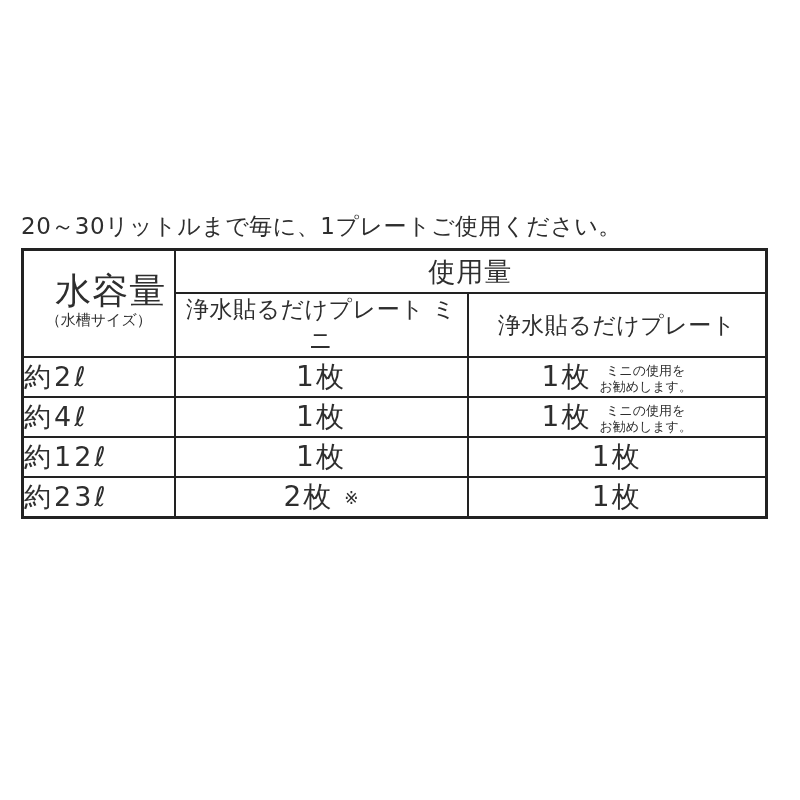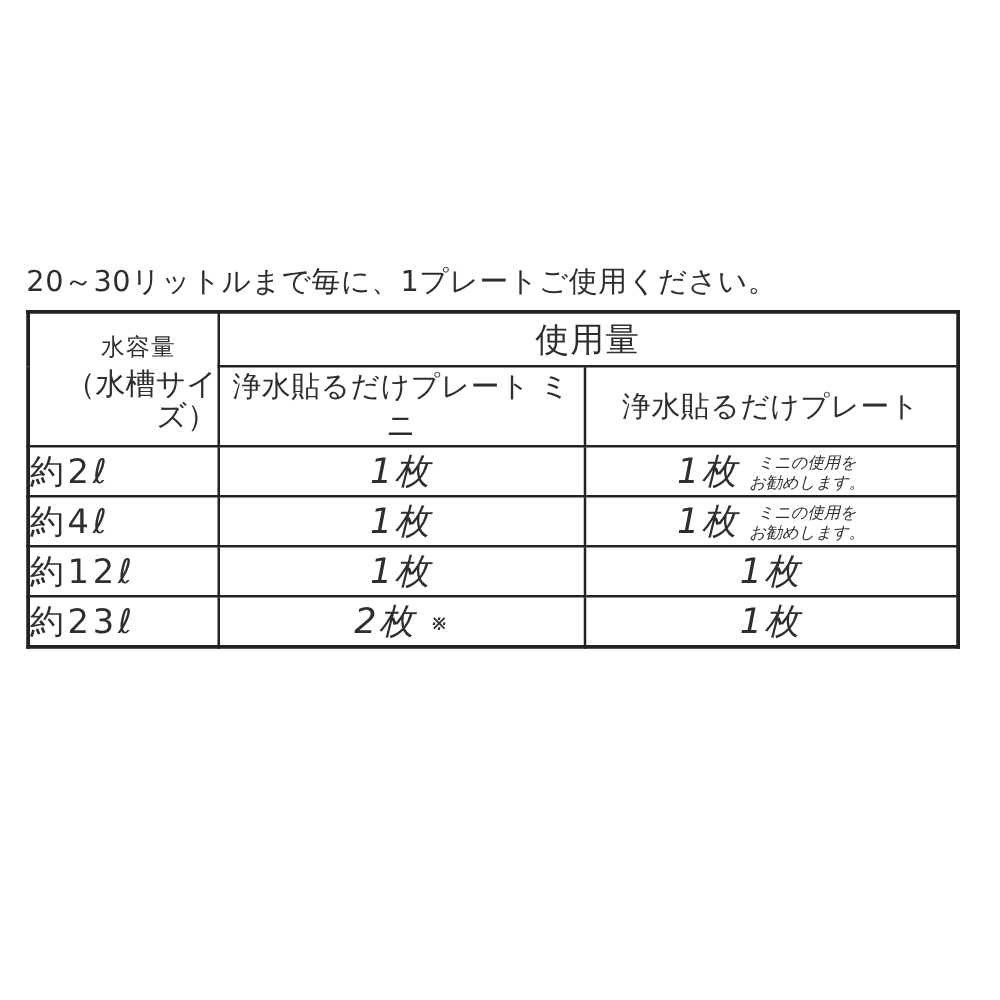--- a/index.html
+++ b/index.html
@@ -49,22 +49,22 @@
   }
   .col-capacity { width: 152px; }
   .col-mini     { width: 293px; }
   .col-regular  { width: 299px; }
 
   .cell-capacity-header {
     text-align: center;
     vertical-align: middle;
     height: 86px;
   }
-  .capacity-main { font-size: 19px; line-height: 32px; letter-spacing: 1px; padding-left: 24px; }
-  .capacity-sub  { font-size: 24px; line-height: 26px; text-align: right; }
+  .capacity-main { font-size: 36px; line-height: 32px; letter-spacing: 1px; padding-left: 24px; }
+  .capacity-sub  { font-size: 15px; line-height: 26px; }
 
   .cell-usage-header {
     text-align: center;
     vertical-align: middle;
     font-size: 27px;
     height: 41px;
     letter-spacing: 1px;
   }
   .cell-product-header {
     text-align: center;
@@ -80,21 +80,20 @@
     padding-left: 13px;
     letter-spacing: 3px;
     vertical-align: middle;
     margin-top: 41px;
   }
   .cell-count {
     font-size: 28px;
     text-align: center;
     vertical-align: middle;
     letter-spacing: 2px;
-    font-style: italic;
   }
   .count-group {
     display: flex;
     align-items: center;
     justify-content: center;
   }
   .count-note {
     font-size: 13px;
     line-height: 16px;
     text-align: center;

